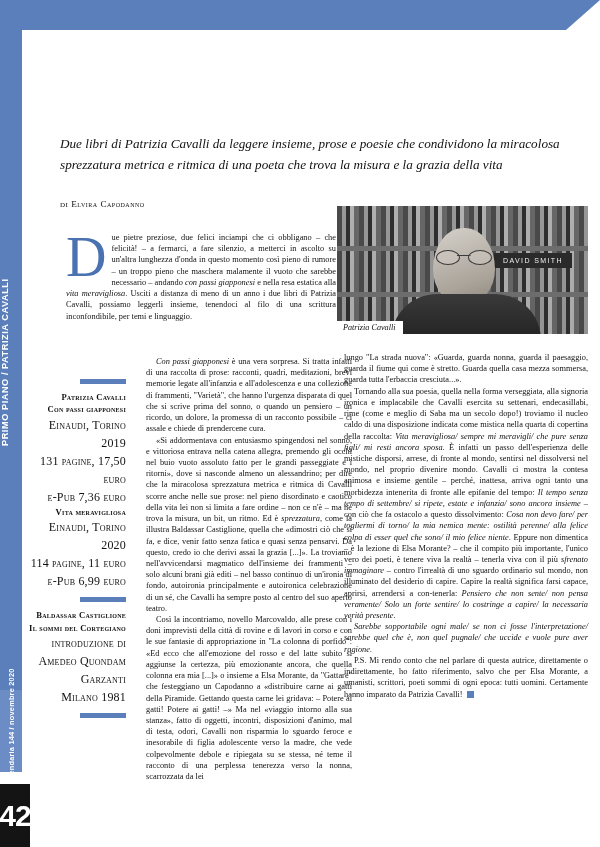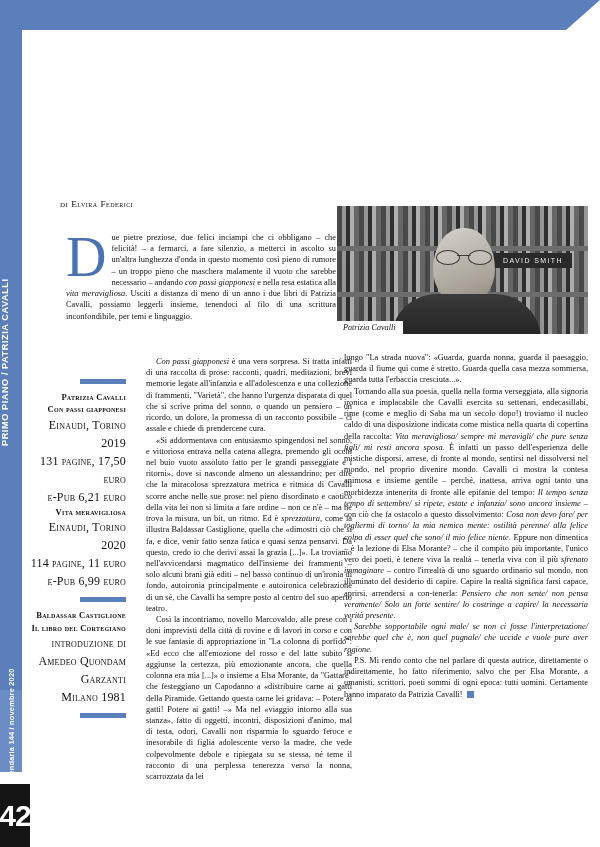--- a/index.html
+++ b/index.html
@@ -197,24 +197,25 @@
 
   <div class="left-rail">
     <div class="rail-label">PRIMO PIANO / PATRIZIA CAVALLI</div>
   </div>
 
   <div class="rail-issue">Leggendaria 144 / novembre 2020</div>
 
   <div class="folio">42</div>
 
 
+  <div class="standfirst">Due libri di Patrizia Cavalli da leggere insieme, prose e poesie che condividono la miracolosa sprezzatura metrica e ritmica di una poeta che trova la misura e la grazia della vita</div>
 
   <div class="byline">
     <span class="small">di</span>
-    <span>Elvira Federici</span>
+    <span>Elvira Capodanno</span>
   </div>
 
   <div class="photo-wrap">
     <div class="photo"></div>
     <div class="shelf" style="top:40px"></div>
     <div class="shelf" style="top:86px"></div>
     <div class="book-label">DAVID SMITH</div>
     <div class="portrait-hair"></div>
     <div class="portrait-head"></div>
     <div class="glasses">
@@ -227,35 +228,35 @@
   </div>
 
   <div class="info-col">
     <div class="rule"></div>
 
     <div>
       <div class="info-title">Patrizia Cavalli</div>
       <div class="info-title">Con passi giapponesi</div>
       <div class="info-line">Einaudi, Torino 2019</div>
       <div class="info-line">131 pagine, 17,50 euro</div>
-      <div class="info-line">e-Pub 6,21 euro</div>
+      <div class="info-line">e-Pub 7,36 euro</div>
     </div>
 
     <div>
       <div class="info-title">Vita meravigliosa</div>
       <div class="info-line">Einaudi, Torino 2020</div>
       <div class="info-line">114 pagine, 11 euro</div>
       <div class="info-line">e-Pub 6,99 euro</div>
     </div>
 
     <div class="rule"></div>
 
     <div>
       <div class="info-title">Baldassar Castiglione</div>
-      <div class="info-title">Il libro del Cortegiano</div>
+      <div class="info-title">Il sommi del Cortegiano</div>
       <div class="info-line">introduzione di</div>
       <div class="info-line">Amedeo Quondam</div>
       <div class="info-line">Garzanti</div>
       <div class="info-line">Milano 1981</div>
     </div>
 
     <div class="rule"></div>
   </div>
 
   <div class="col c-lead">

